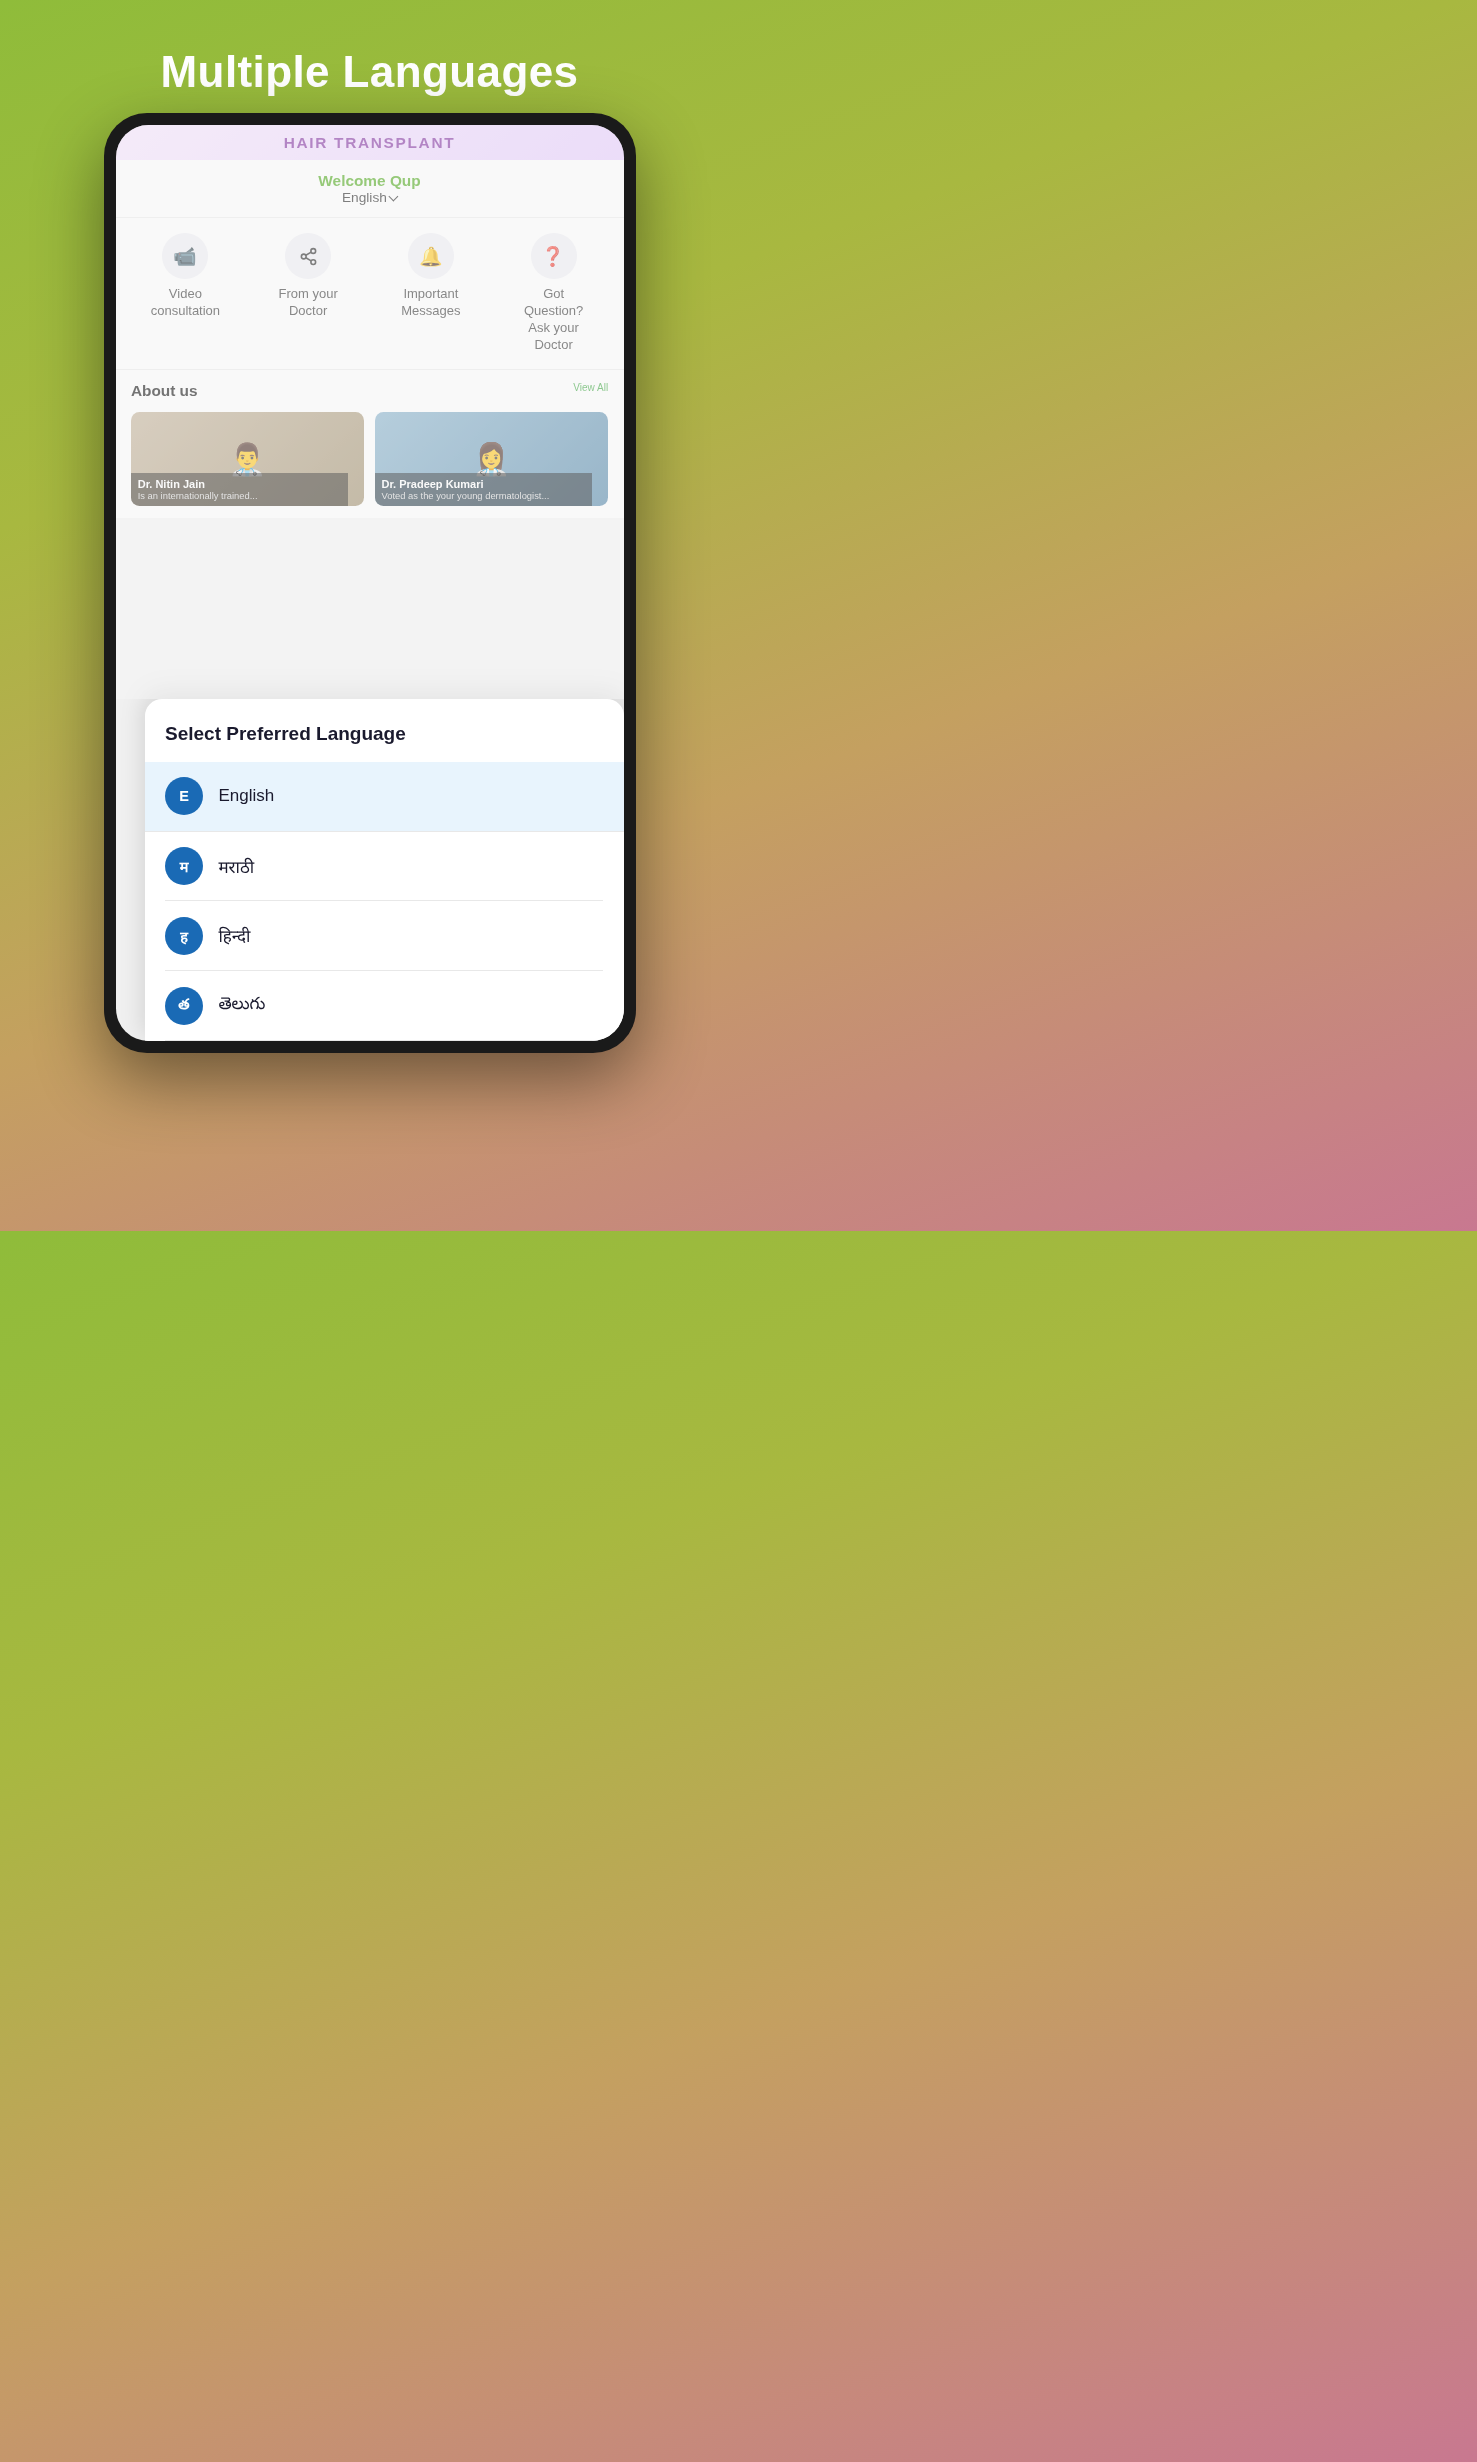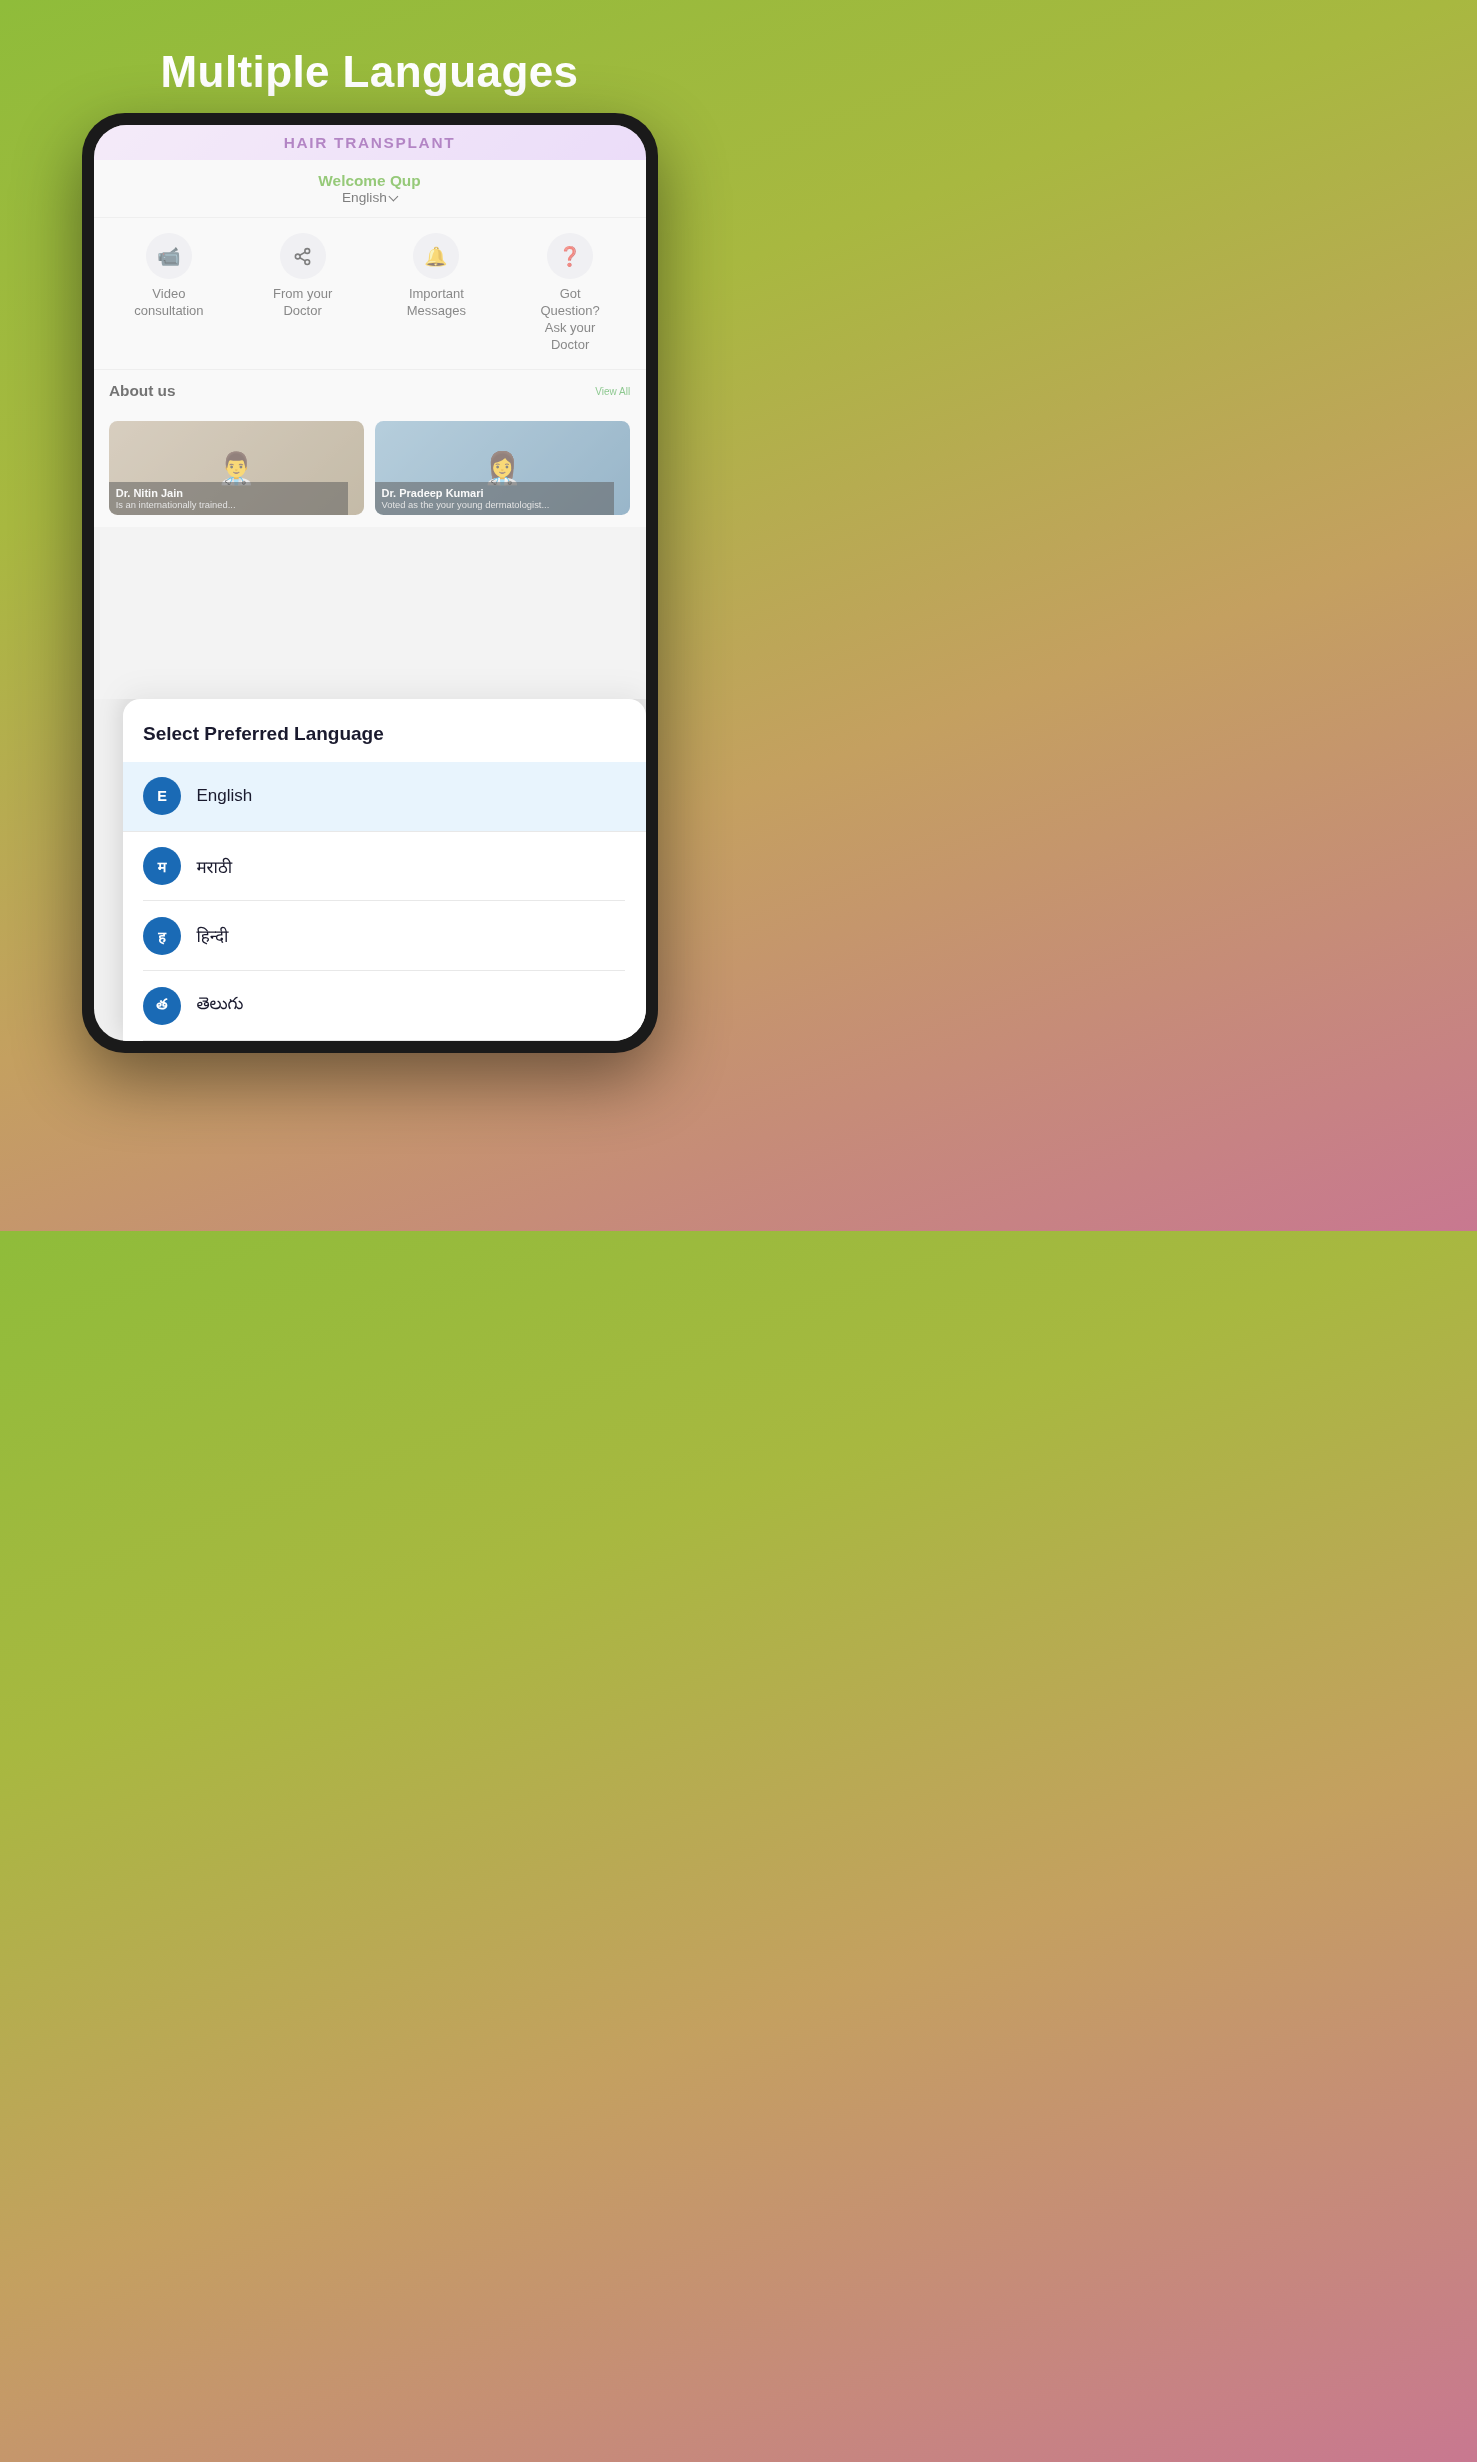--- a/index.html
+++ b/index.html
@@ -21,21 +21,21 @@
       font-size: 44px;
       font-weight: 800;
       margin-top: 47px;
       margin-bottom: 16px;
       text-align: center;
       letter-spacing: 0.4px;
     }
 
     
     .phone-frame {
-      width: 576px;
+      width: 532px;
       min-height: 940px;
       background: #1a1a1a;
       border-radius: 43px;
       padding: 12px;
       box-shadow: 0 26px 68px rgba(0,0,0,0.45);
       position: relative;
     }
 
     .phone-screen {
       width: 100%;
@@ -125,22 +125,21 @@
     }
 
     .about-us-section {
       background: white;
       padding: 12px 15.4px;
     }
 
     .about-us-header {
       display: flex;
       justify-content: space-between;
-      align-items: center;
-      margin-bottom: 21px;
+      margin-bottom: 12px;
     }
 
     .about-us-title {
       font-size: 15.4px;
       font-weight: 700;
       color: #222;
     }
 
     .view-all {
       color: #4CAF50;

